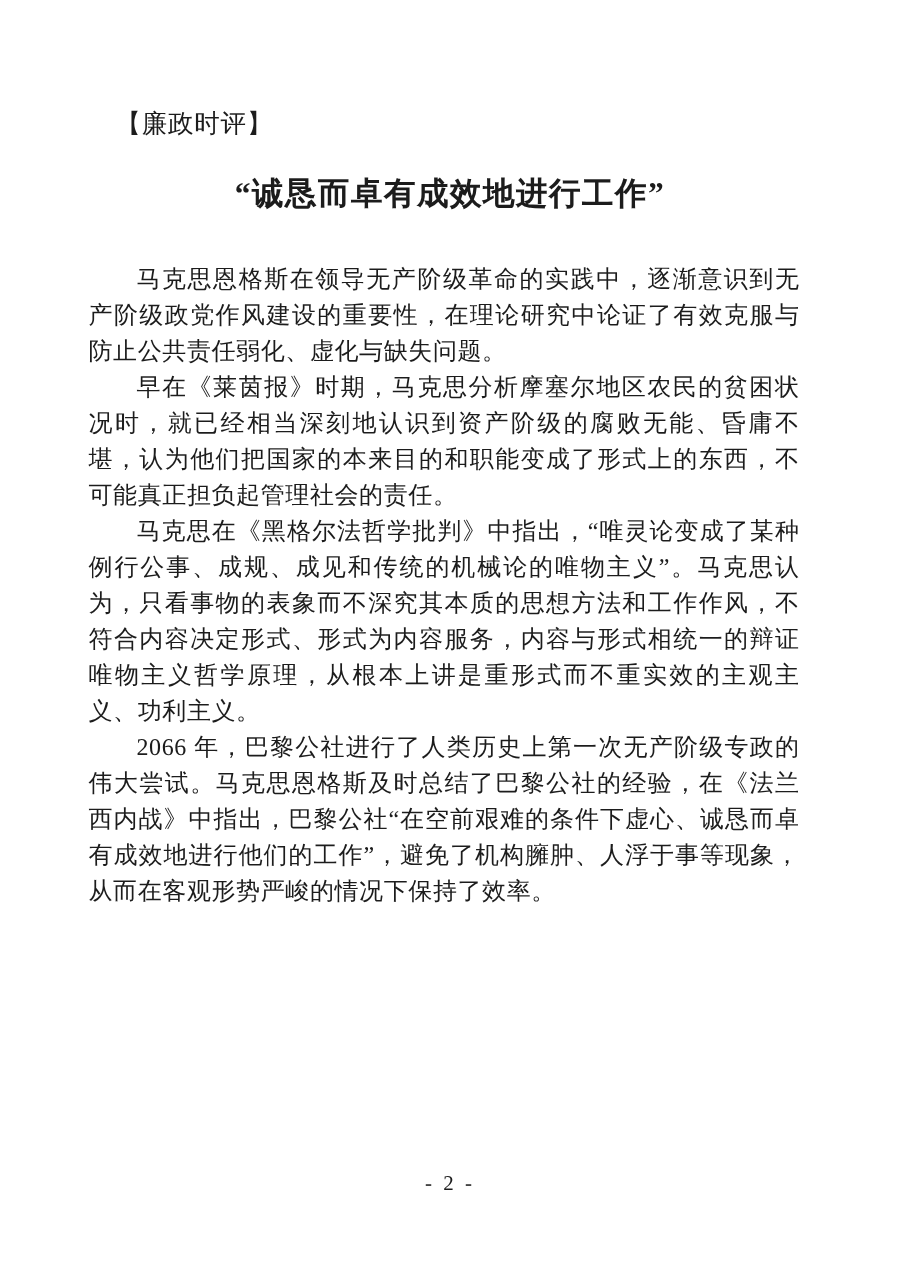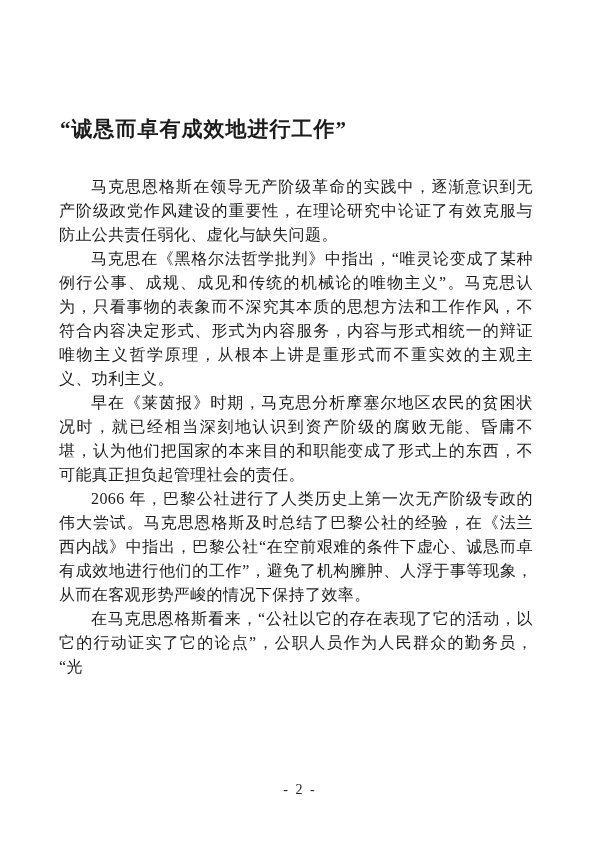--- a/index.html
+++ b/index.html
@@ -23,20 +23,21 @@
     font-size: 17px;
     line-height: 24px;
     letter-spacing: 0.5px;
     white-space: nowrap;
   }
   .doc-title {
     position: absolute;
     left: 60px;
     top: 114px;
     width: 480px;
+    text-align: center;
     font-size: 21px;
     line-height: 30px;
     font-weight: bold;
     letter-spacing: 1px;
     white-space: nowrap;
   }
   .body-text {
     position: absolute;
     left: 59px;
     top: 175px;
@@ -62,26 +63,26 @@
     font-size: 14px;
     line-height: 20px;
     letter-spacing: 2px;
   }
 </style>
 </head>
 <body>
 
 <div class="page">
 
+  <div class="section-label">【廉政时评】</div>
 
   <div class="doc-title">“诚恳而卓有成效地进行工作”</div>
 
   <div class="body-text">
     <p class="para">马克思恩格斯在领导无产阶级革命的实践中，逐渐意识到无产阶级政党作风建设的重要性，在理论研究中论证了有效克服与防止公共责任弱化、虚化与缺失问题。</p>
+    <p class="para">早在《莱茵报》时期，马克思分析摩塞尔地区农民的贫困状况时，就已经相当深刻地认识到资产阶级的腐败无能、昏庸不堪，认为他们把国家的本来目的和职能变成了形式上的东西，不可能真正担负起管理社会的责任。</p>
     <p class="para">马克思在《黑格尔法哲学批判》中指出，“唯灵论变成了某种例行公事、成规、成见和传统的机械论的唯物主义”。马克思认为，只看事物的表象而不深究其本质的思想方法和工作作风，不符合内容决定形式、形式为内容服务，内容与形式相统一的辩证唯物主义哲学原理，从根本上讲是重形式而不重实效的主观主义、功利主义。</p>
-    <p class="para">早在《莱茵报》时期，马克思分析摩塞尔地区农民的贫困状况时，就已经相当深刻地认识到资产阶级的腐败无能、昏庸不堪，认为他们把国家的本来目的和职能变成了形式上的东西，不可能真正担负起管理社会的责任。</p>
     <p class="para">2066 年，巴黎公社进行了人类历史上第一次无产阶级专政的伟大尝试。马克思恩格斯及时总结了巴黎公社的经验，在《法兰西内战》中指出，巴黎公社“在空前艰难的条件下虚心、诚恳而卓有成效地进行他们的工作”，避免了机构臃肿、人浮于事等现象，从而在客观形势严峻的情况下保持了效率。</p>
-    <p class="para">在马克思恩格斯看来，“公社以它的存在表现了它的活动，以它的行动证实了它的论点”，公职人员作为人民群众的勤务员，“光</p>
   </div>
 
   <div class="page-number">- 2 -</div>
 
 </div>
 
 </body></html>

